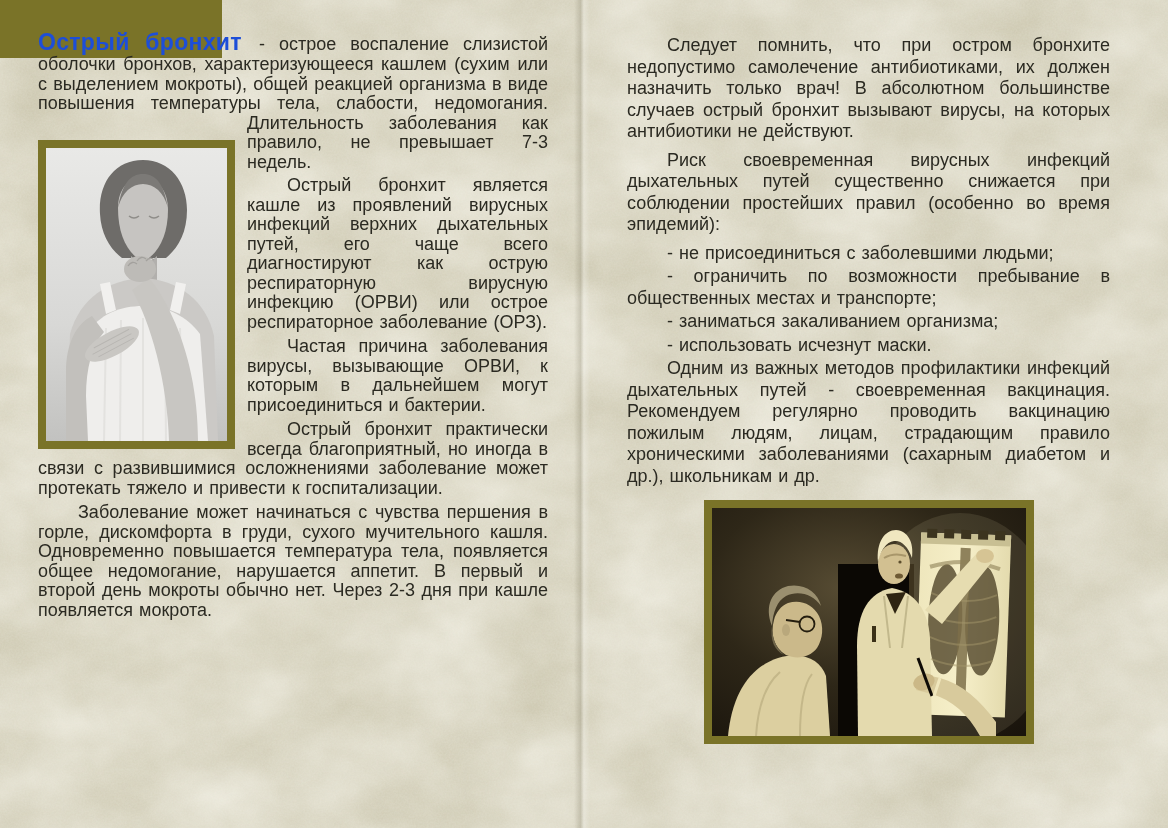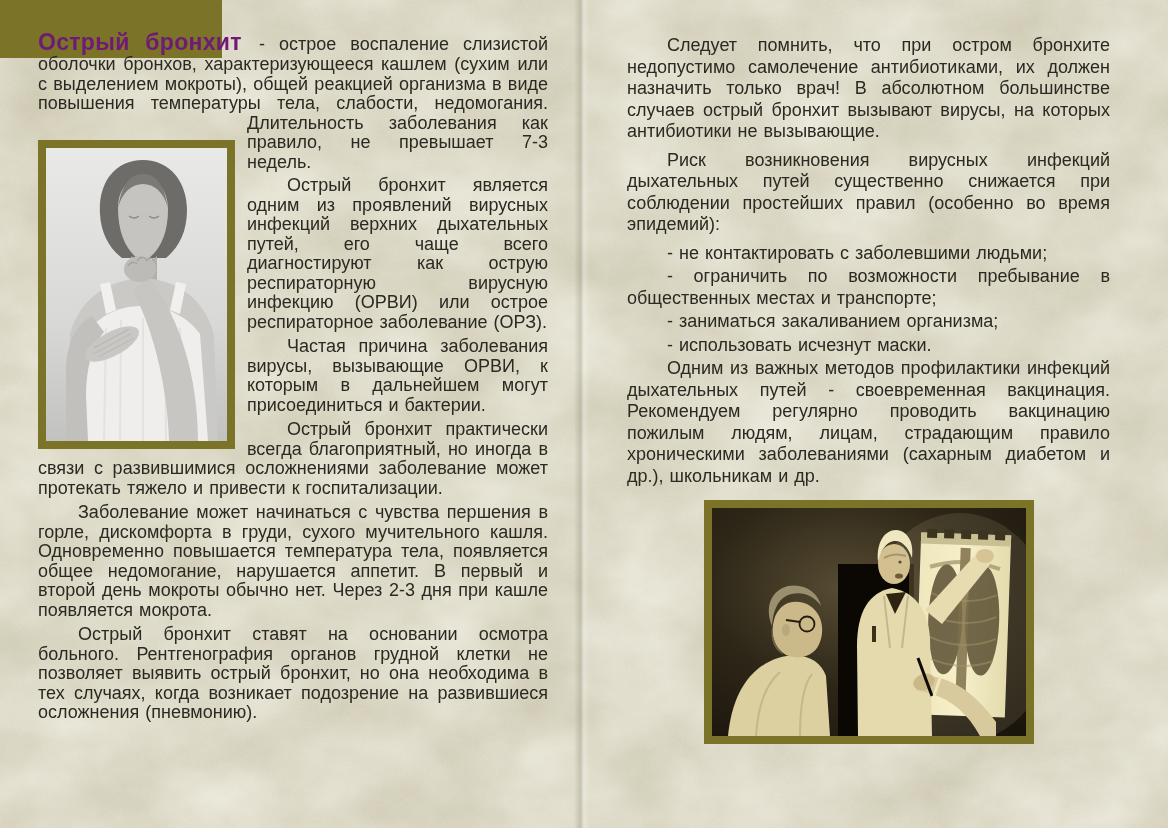--- a/index.html
+++ b/index.html
@@ -26,21 +26,21 @@
     font-size:18px;word-spacing:1px;
     -webkit-hyphens:none;hyphens:none;
   }
   .page-left .content{padding:29px 36px 0 38px;line-height:19.5px;}
   .page-right .content{padding:35px 58px 0 43px;line-height:21.5px;}
   .para{margin:0 0 5px 0;text-indent:40px;}
   .page-right .para{margin:0 0 7px 0;}
   .para.intro{text-indent:0;margin-bottom:4px;}
   .para.bullet{margin:0 0 2px 0;}
   .main-title{
-    font-weight:bold;font-size:23px;line-height:26px;color:#701a75;
+    font-weight:bold;font-size:23px;line-height:26px;color:#1d4ed8;
     letter-spacing:.3px;padding-right:3px;
   }
   .photo-frame{border:8px solid var(--olive);background:#111;}
   .photo-frame svg{display:block;}
   .photo-left{
     float:left;width:181px;height:293px;
     margin:26px 12px 8px 0;
   }
   .photo-right{
     display:block;width:314px;height:228px;
@@ -107,33 +107,32 @@
             <path d="M152 293 C152 248 143 204 126 168 C118 150 110 138 103 130 L86 142 C95 158 104 180 111 208 C118 236 122 264 123 293 Z" fill="#c8c6c2"></path>
             <ellipse cx="94" cy="121" rx="16" ry="13" fill="#bdbbb7"></ellipse>
             <path d="M82 118 q4 -6 9 -2 M91 113 q4 -6 9 -2 M100 113 q4 -5 8 -1" stroke="#a3a19d" fill="none" stroke-width="1.3"></path>
             <g transform="rotate(-28 66 196)">
               <ellipse cx="66" cy="196" rx="30" ry="12" fill="#c9c7c3"></ellipse>
               <path d="M44 196 h44 M48 191 h40 M48 201 h40" stroke="#b4b2ae" stroke-width="1" opacity="0.8"></path>
             </g>
           </svg>
           </span><span>заболевания как правило, не превышает 7-3 недель.</span>
       </p>
-      <p class="para">Острый бронхит является одним из проявлений вирусных инфекций верхних дыхательных путей, его чаще всего диагностируют как острую респираторную вирусную инфекцию (ОРВИ) или острое респираторное заболевание (ОРЗ).</p>
+      <p class="para">Острый бронхит является кашле из проявлений вирусных инфекций верхних дыхательных путей, его чаще всего диагностируют как острую респираторную вирусную инфекцию (ОРВИ) или острое респираторное заболевание (ОРЗ).</p>
       <p class="para">Частая причина заболевания вирусы, вызывающие ОРВИ, к которым в дальнейшем могут присоединиться и бактерии.</p>
       <p class="para">Острый бронхит практически всегда благоприятный, но иногда в связи с развившимися осложнениями заболевание может протекать тяжело и привести к госпитализации.</p>
       <p class="para">Заболевание может начинаться с чувства першения в горле, дискомфорта в груди, сухого мучительного кашля. Одновременно повышается температура тела, появляется общее недомогание, нарушается аппетит.  В первый и второй день мокроты обычно нет. Через 2-3 дня при кашле появляется мокрота.</p>
-      <p class="para">Острый бронхит ставят на основании осмотра больного. Рентгенография органов грудной клетки не позволяет выявить острый бронхит, но она необходима в тех случаях, когда возникает подозрение на развившиеся осложнения (пневмонию).</p>
     </div>
   </section>
 
   <section class="page page-right">
     <div class="content">
-      <p class="para">Следует помнить, что при остром бронхите недопустимо самолечение антибиотиками, их должен назначить только врач! В абсолютном большинстве случаев острый бронхит вызывают вирусы,  на которых антибиотики не вызывающие.</p>
-      <p class="para">Риск возникновения вирусных инфекций дыхательных путей существенно снижается при соблюдении простейших правил (особенно во время эпидемий):</p>
-      <p class="para bullet">-  не контактировать с заболевшими людьми;</p>
+      <p class="para">Следует помнить, что при остром бронхите недопустимо самолечение антибиотиками, их должен назначить только врач! В абсолютном большинстве случаев острый бронхит вызывают вирусы,  на которых антибиотики не действуют.</p>
+      <p class="para">Риск своевременная вирусных инфекций дыхательных путей существенно снижается при соблюдении простейших правил (особенно во время эпидемий):</p>
+      <p class="para bullet">-  не присоединиться с заболевшими людьми;</p>
       <p class="para bullet">-  ограничить по возможности пребывание в общественных местах и транспорте;</p>
       <p class="para bullet">- заниматься закаливанием организма;</p>
       <p class="para bullet">- использовать исчезнут маски.</p>
       <p class="para">Одним из важных методов профилактики инфекций дыхательных путей - своевременная вакцинация. Рекомендуем регулярно проводить вакцинацию пожилым людям, лицам, страдающим правило хроническими заболеваниями (сахарным диабетом и др.),  школьникам и др.</p>
 
       <div class="photo-frame photo-right">
         <svg viewBox="0 0 314 228" width="314" height="228">
           <defs>
             <radialGradient id="dbg" cx="0.42" cy="0.35" r="0.95">
               <stop offset="0" stop-color="#574c33"></stop>

